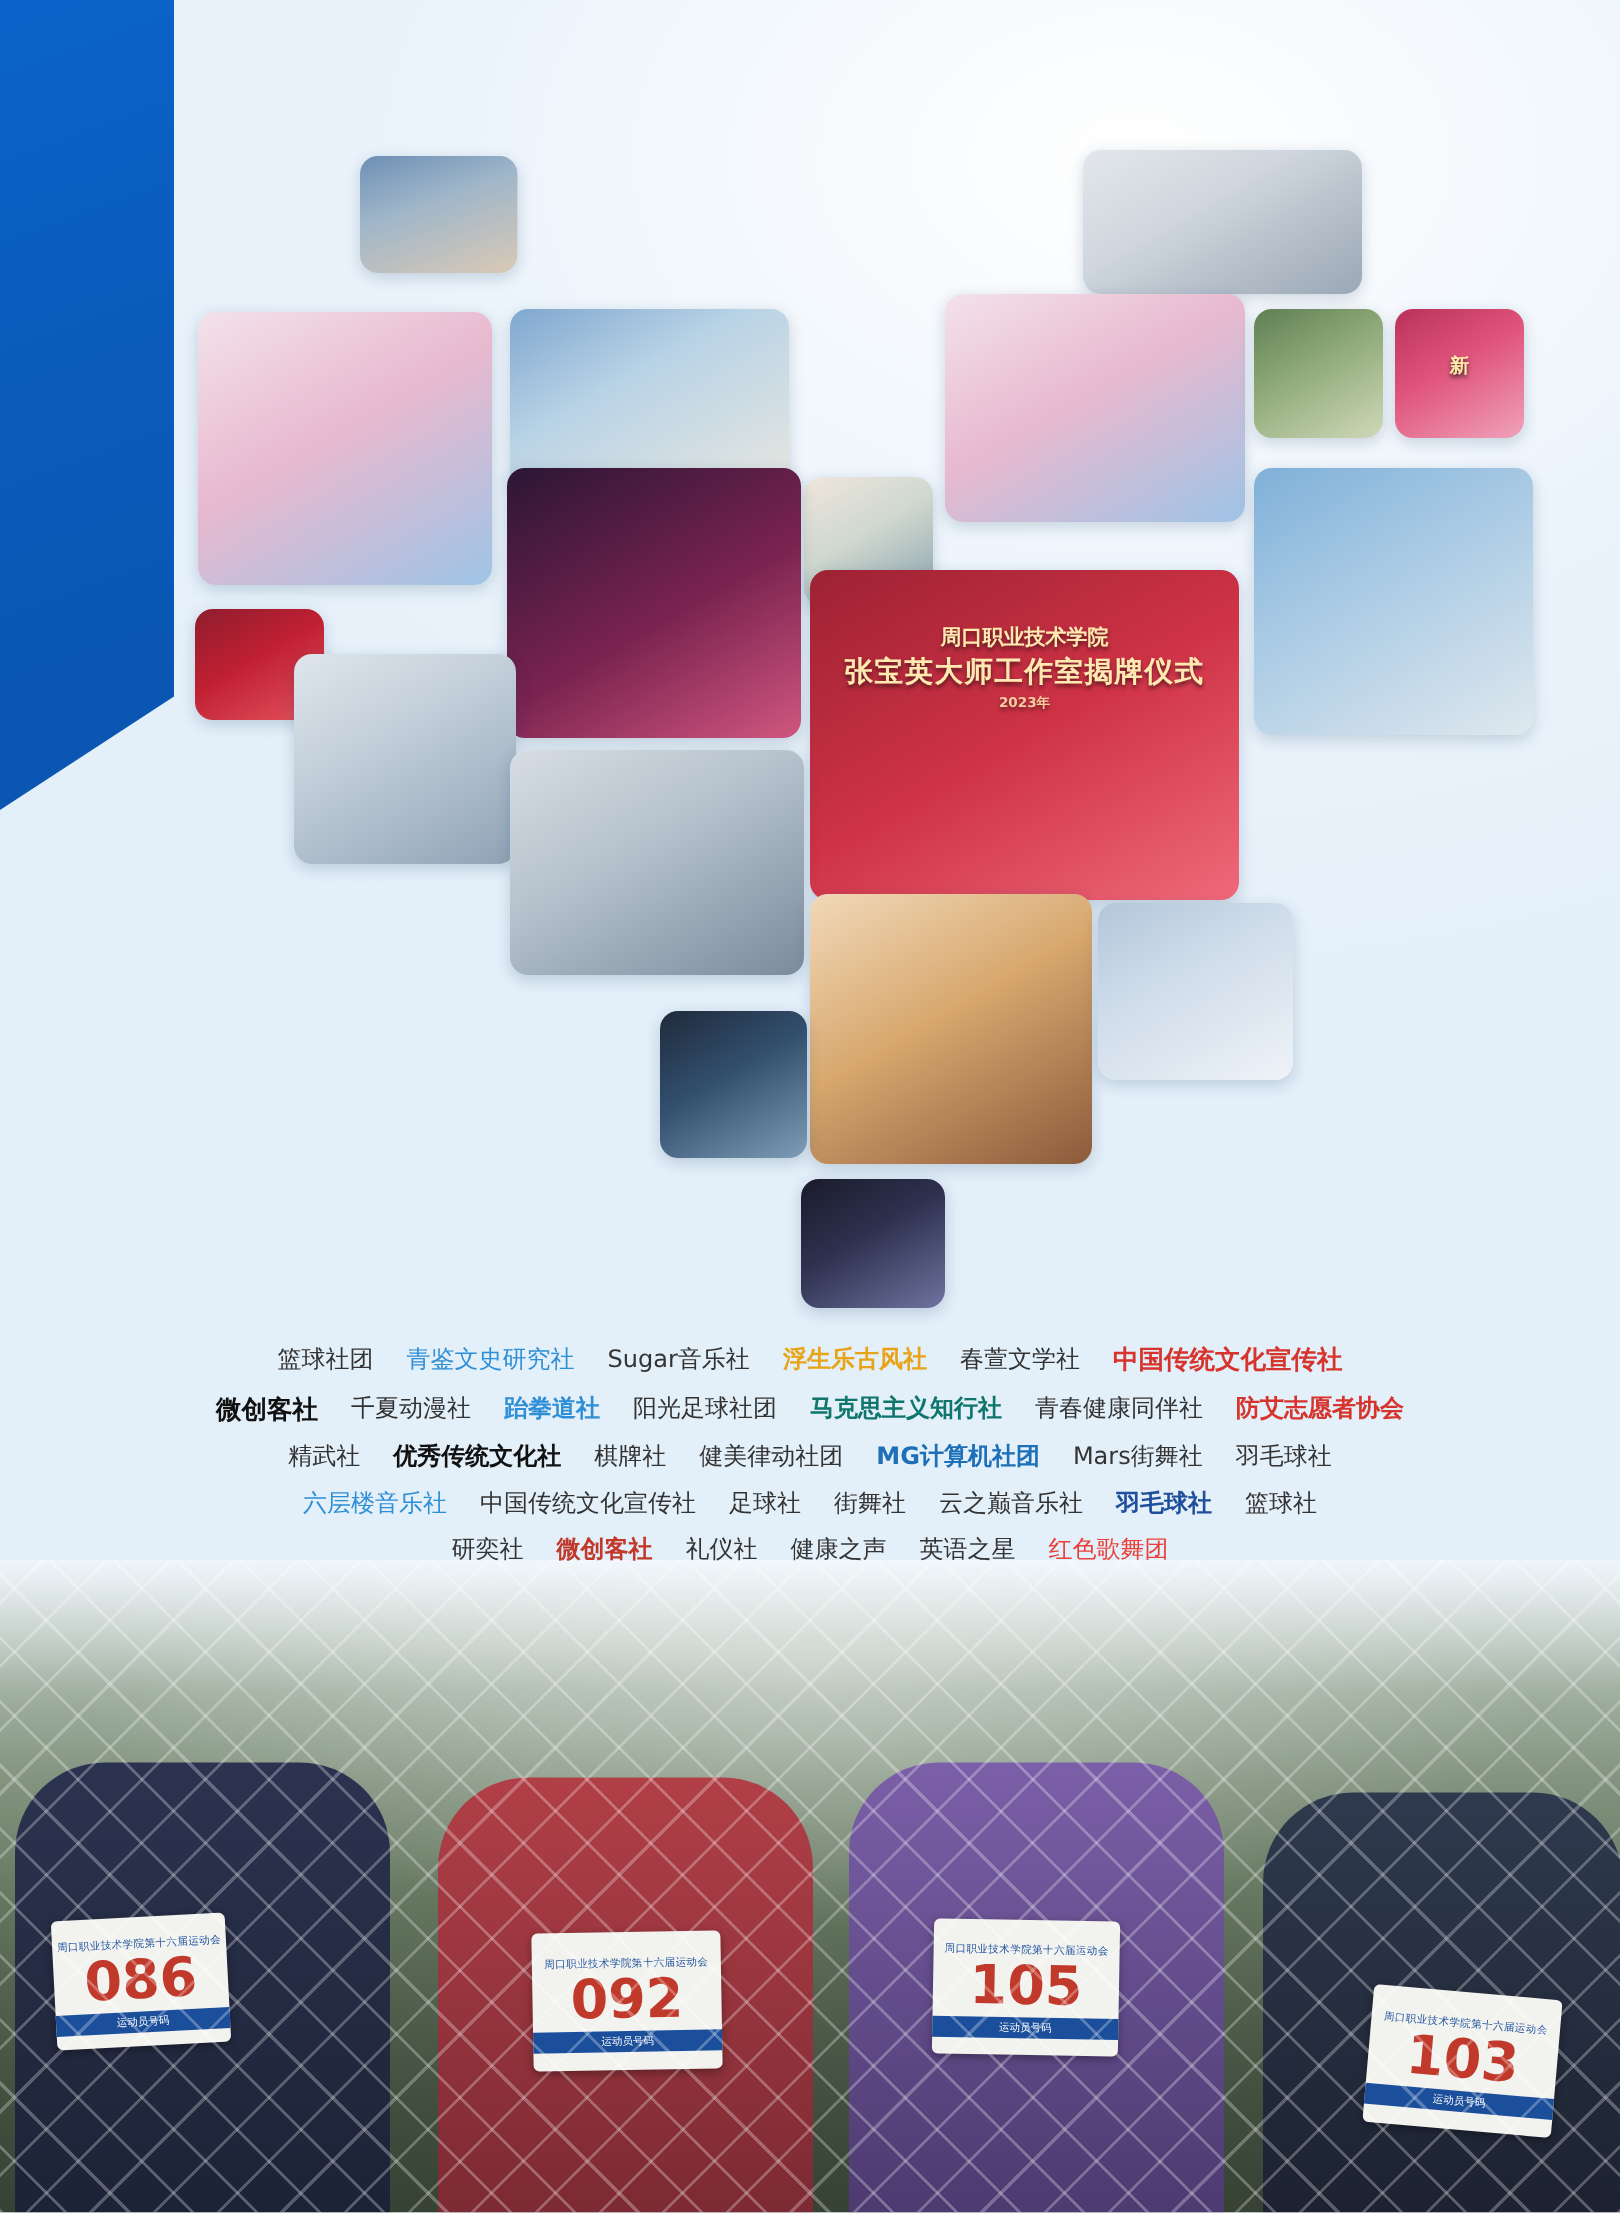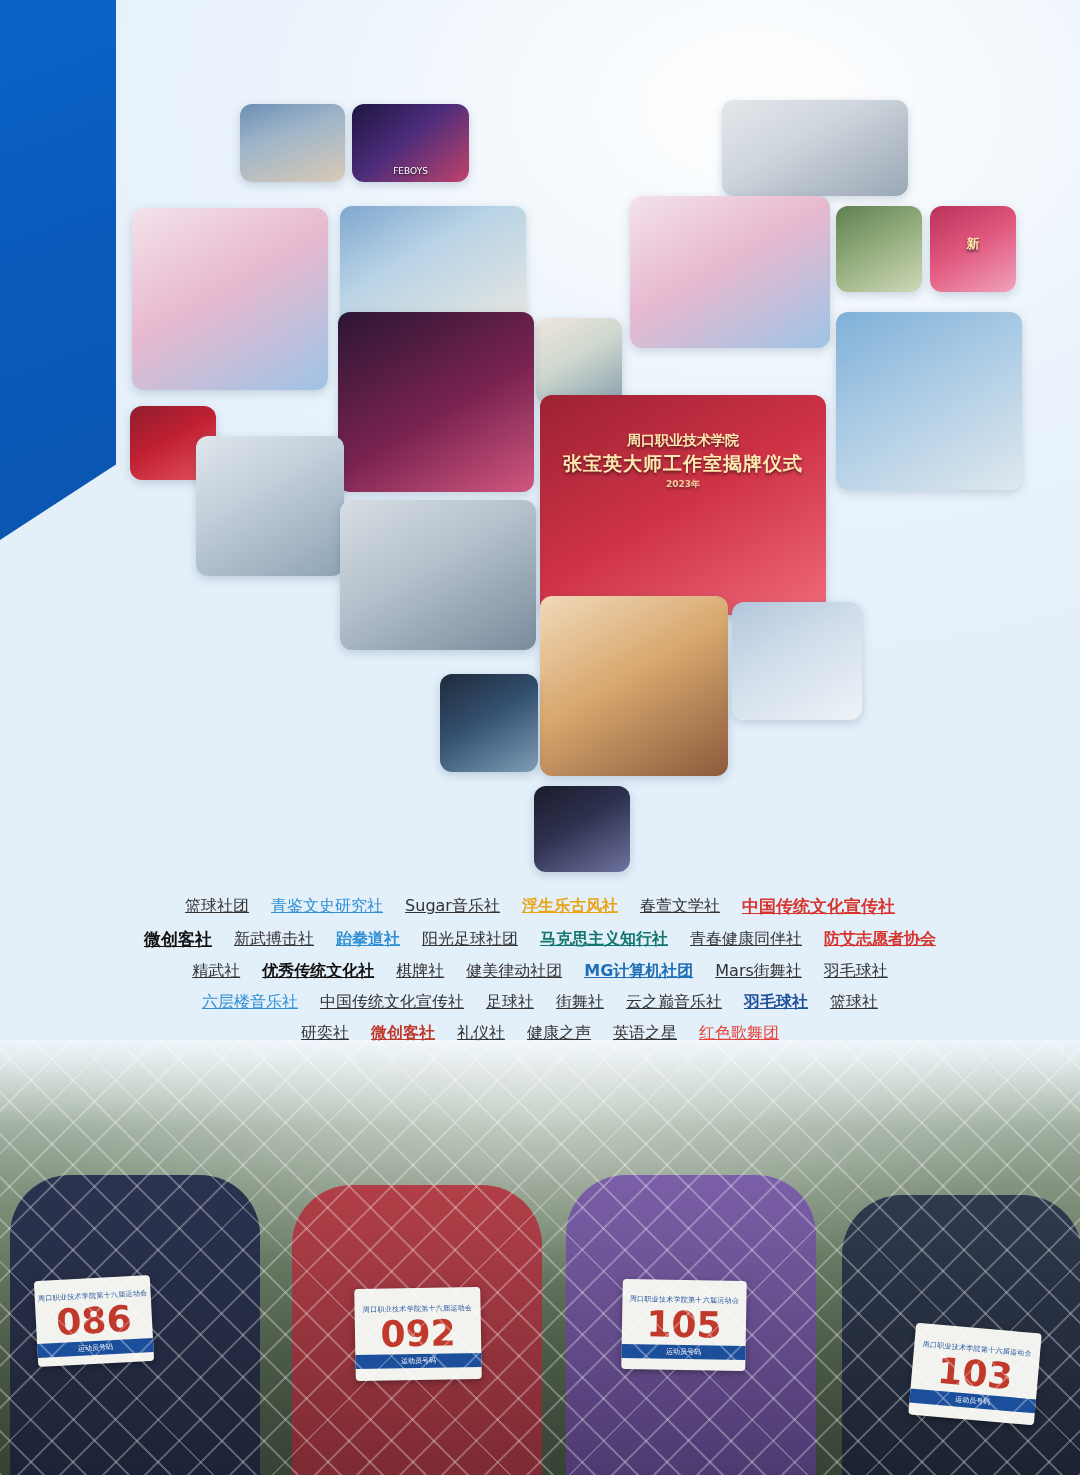--- a/index.html
+++ b/index.html
@@ -101,21 +101,20 @@
   .club-row{
     display:flex;justify-content:center;align-items:center;flex-wrap:nowrap;
     margin-bottom:10px;
     font-family:"DejaVu Sans","Liberation Sans",sans-serif;
   }
   .club{
     margin:0 11px;
     font-size:16px;
     color:#333;
     white-space:nowrap;
-    text-decoration:underline;
   }
   .club.b{font-weight:bold;}
   .club.big{font-size:17px;}
 
   
   .bottom-photo{
     position:absolute;left:0;top:1040px;width:1080px;height:435px;z-index:2;
     background:
       linear-gradient(180deg, rgba(238,245,251,1) 0%, rgba(238,245,251,.55) 9%, rgba(210,225,225,.15) 20%, rgba(0,0,0,0) 34%),
       linear-gradient(180deg,#cfd9cf 0%, #9fae9c 22%, #6e7f68 52%, #4e5c4a 78%, #3b4639 100%);
@@ -159,25 +158,20 @@
 
   <div class="side-banner"></div>
   <div class="side-banner-text">缤纷校园生活</div>
 
   <div class="collage">
 
     <div class="ph g1" style="left:240px;top:104px;width:105px;height:78px;">
       <div class="inner"></div>
     </div>
 
-    <div class="ph g2" style="left:352px;top:104px;width:117px;height:78px;">
-      <div class="inner">
-          <div class="cap">FEBOYS</div>
-        </div>
-    </div>
 
     <div class="ph g18" style="left:722px;top:100px;width:186px;height:96px;">
       <div class="inner"></div>
     </div>
 
     <div class="ph g3" style="left:132px;top:208px;width:196px;height:182px;">
       <div class="inner"></div>
     </div>
 
     <div class="ph g4" style="left:340px;top:206px;width:186px;height:122px;">
@@ -212,21 +206,21 @@
 
     <div class="ph g10" style="left:130px;top:406px;width:86px;height:74px;">
       <div class="inner"></div>
     </div>
 
     <div class="ph g14" style="left:196px;top:436px;width:148px;height:140px;">
       <div class="inner"></div>
     </div>
 
 
-    <div class="ph g20" style="left:540px;top:395px;width:286px;height:220px;">
+    <div class="ph g20" style="left:540px;top:380px;width:286px;height:220px;">
       <div class="inner">
         <div class="ceremony-txt">
           <div class="l1">周口职业技术学院</div>
           <div class="l2">张宝英大师工作室揭牌仪式</div>
           <div class="l3">2023年</div>
         </div>
       </div>
     </div>
 
     <div class="ph g19" style="left:340px;top:500px;width:196px;height:150px;">
@@ -259,21 +253,21 @@
       <span class="club" style="color:#333333">Sugar音乐社</span>
       <span class="club b" style="color:#e8a417">浮生乐古风社</span>
       <span class="club" style="color:#333333">春萱文学社</span>
       <span class="club b big" style="color:#d6342c">中国传统文化宣传社</span>
     </div>
 
 
 
     <div class="club-row">
       <span class="club b big" style="color:#111111">微创客社</span>
-      <span class="club" style="color:#333333">新武搏击社</span>
+      <span class="club" style="color:#333333">千夏动漫社</span>
       <span class="club b" style="color:#2f8fd6">跆拳道社</span>
       <span class="club" style="color:#333333">阳光足球社团</span>
       <span class="club b" style="color:#0f766e">马克思主义知行社</span>
       <span class="club" style="color:#333333">青春健康同伴社</span>
       <span class="club b" style="color:#d6342c">防艾志愿者协会</span>
     </div>
 
     <div class="club-row">
       <span class="club" style="color:#333333">精武社</span>
       <span class="club b" style="color:#111111">优秀传统文化社</span>

